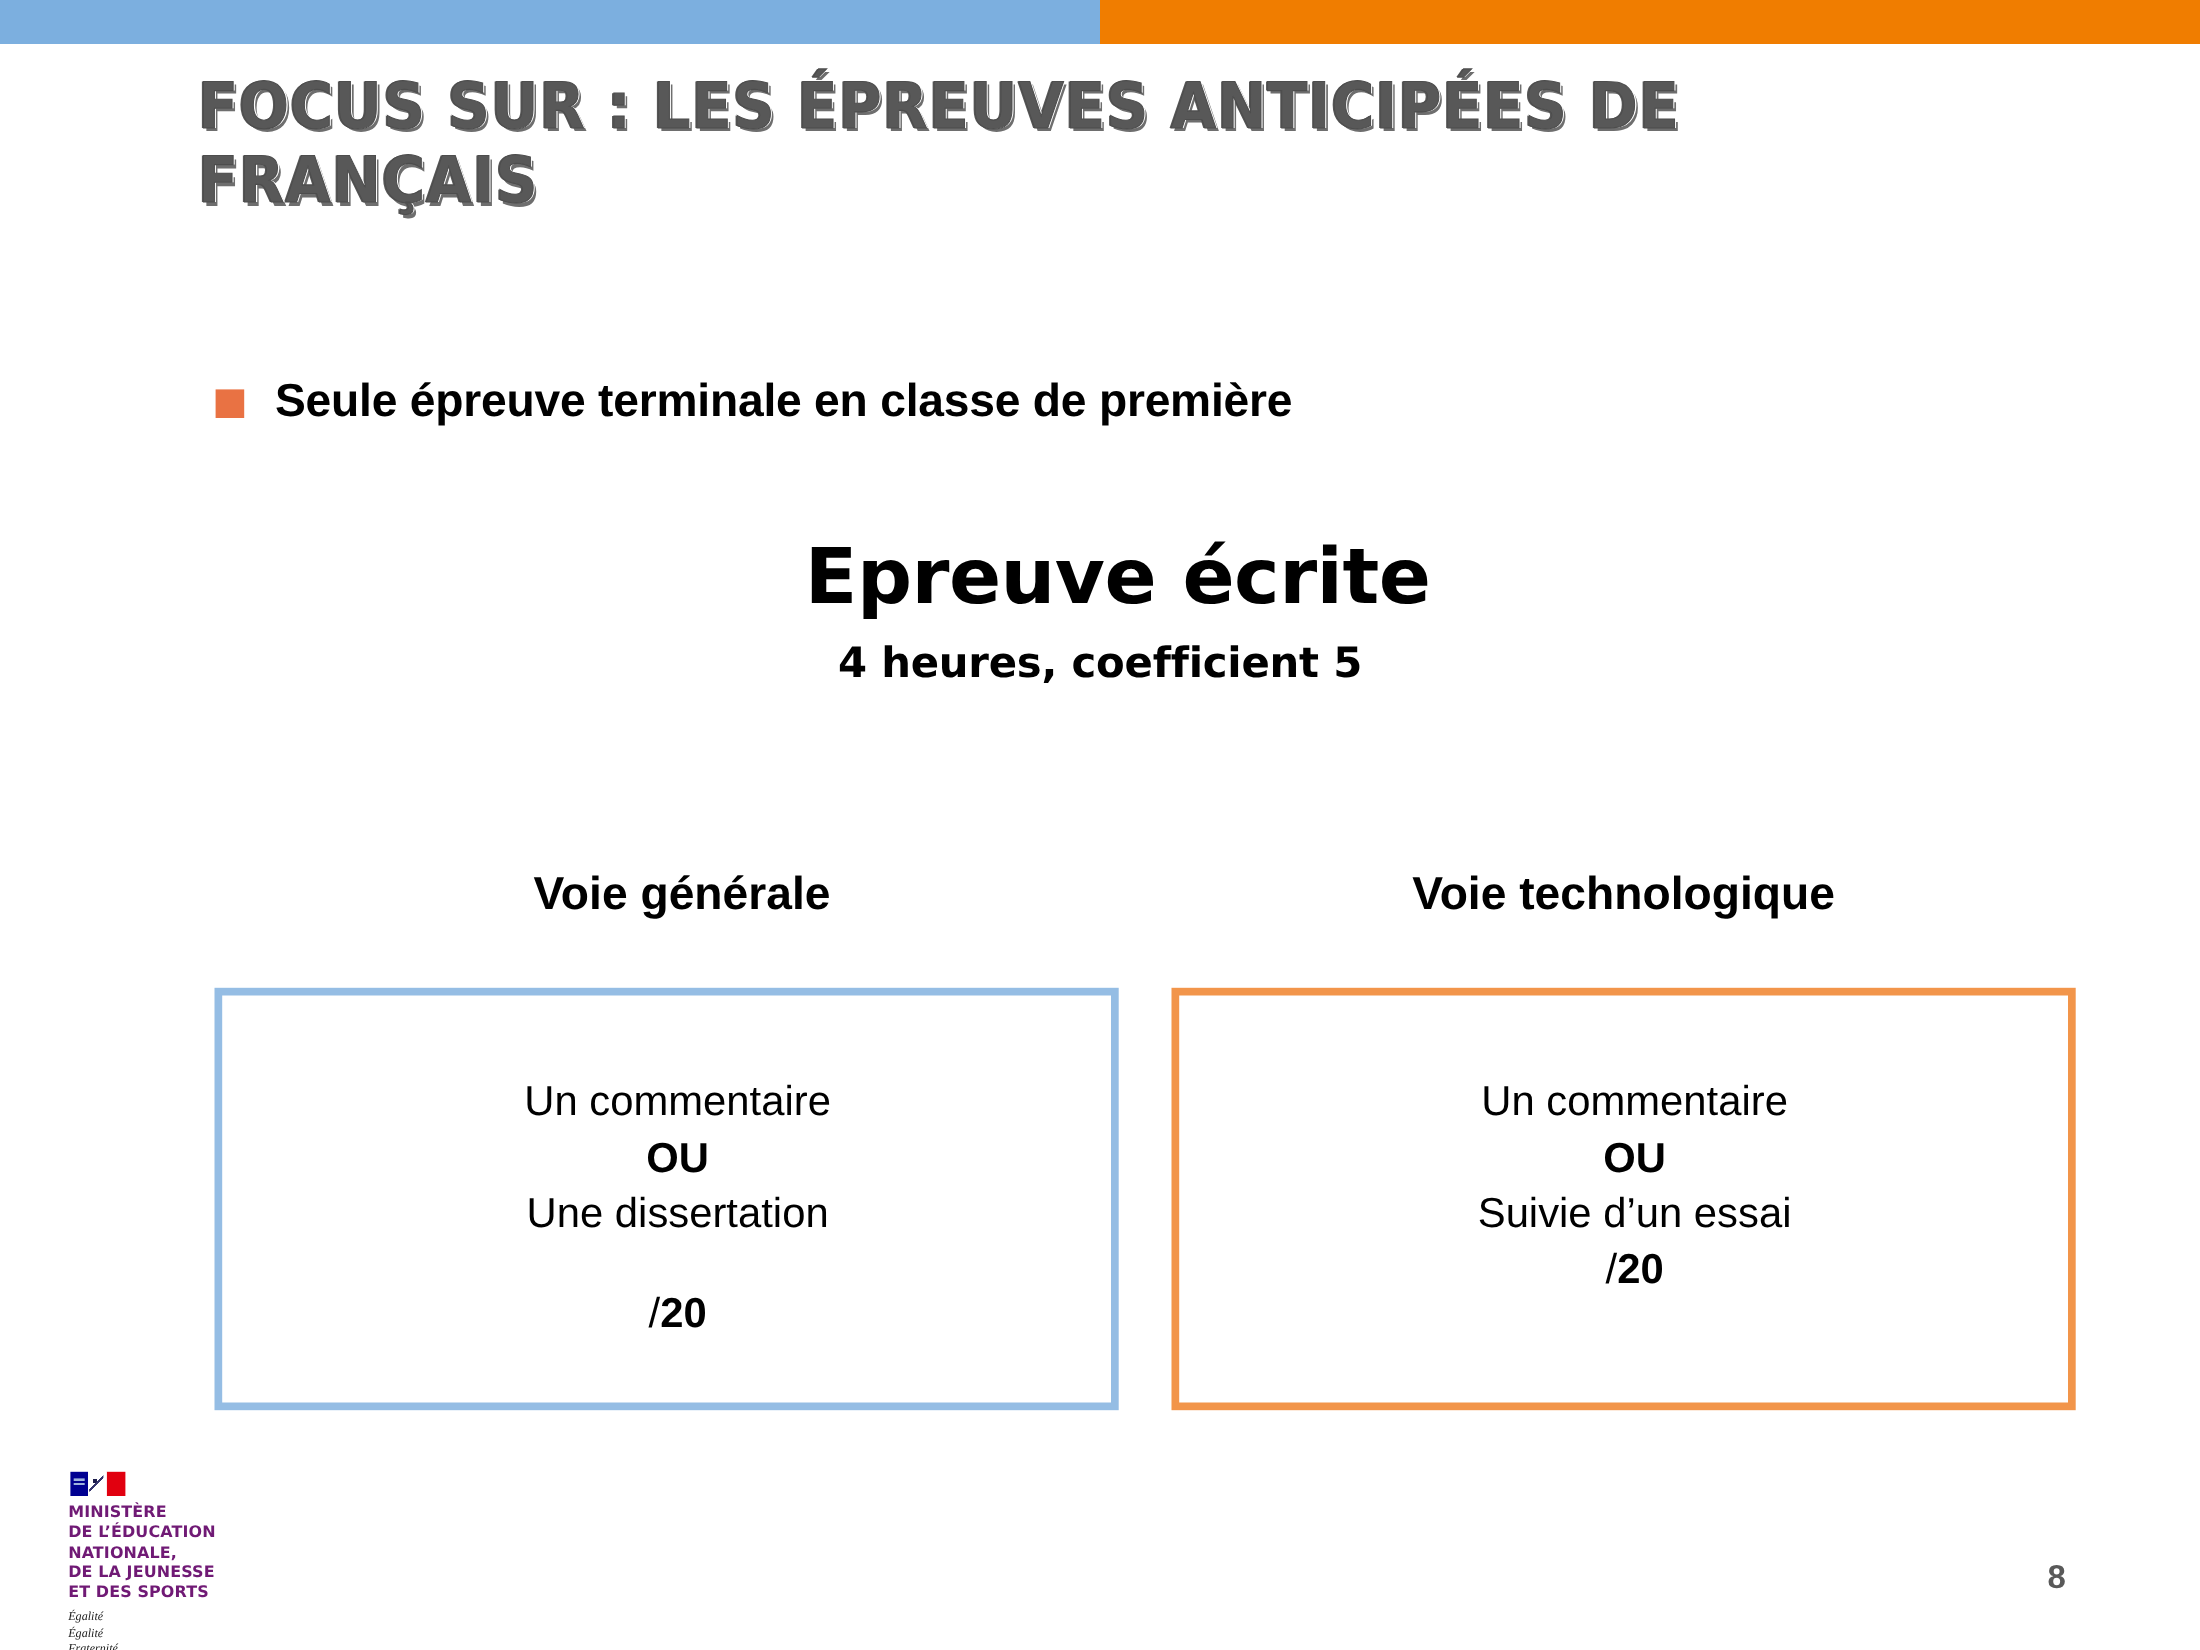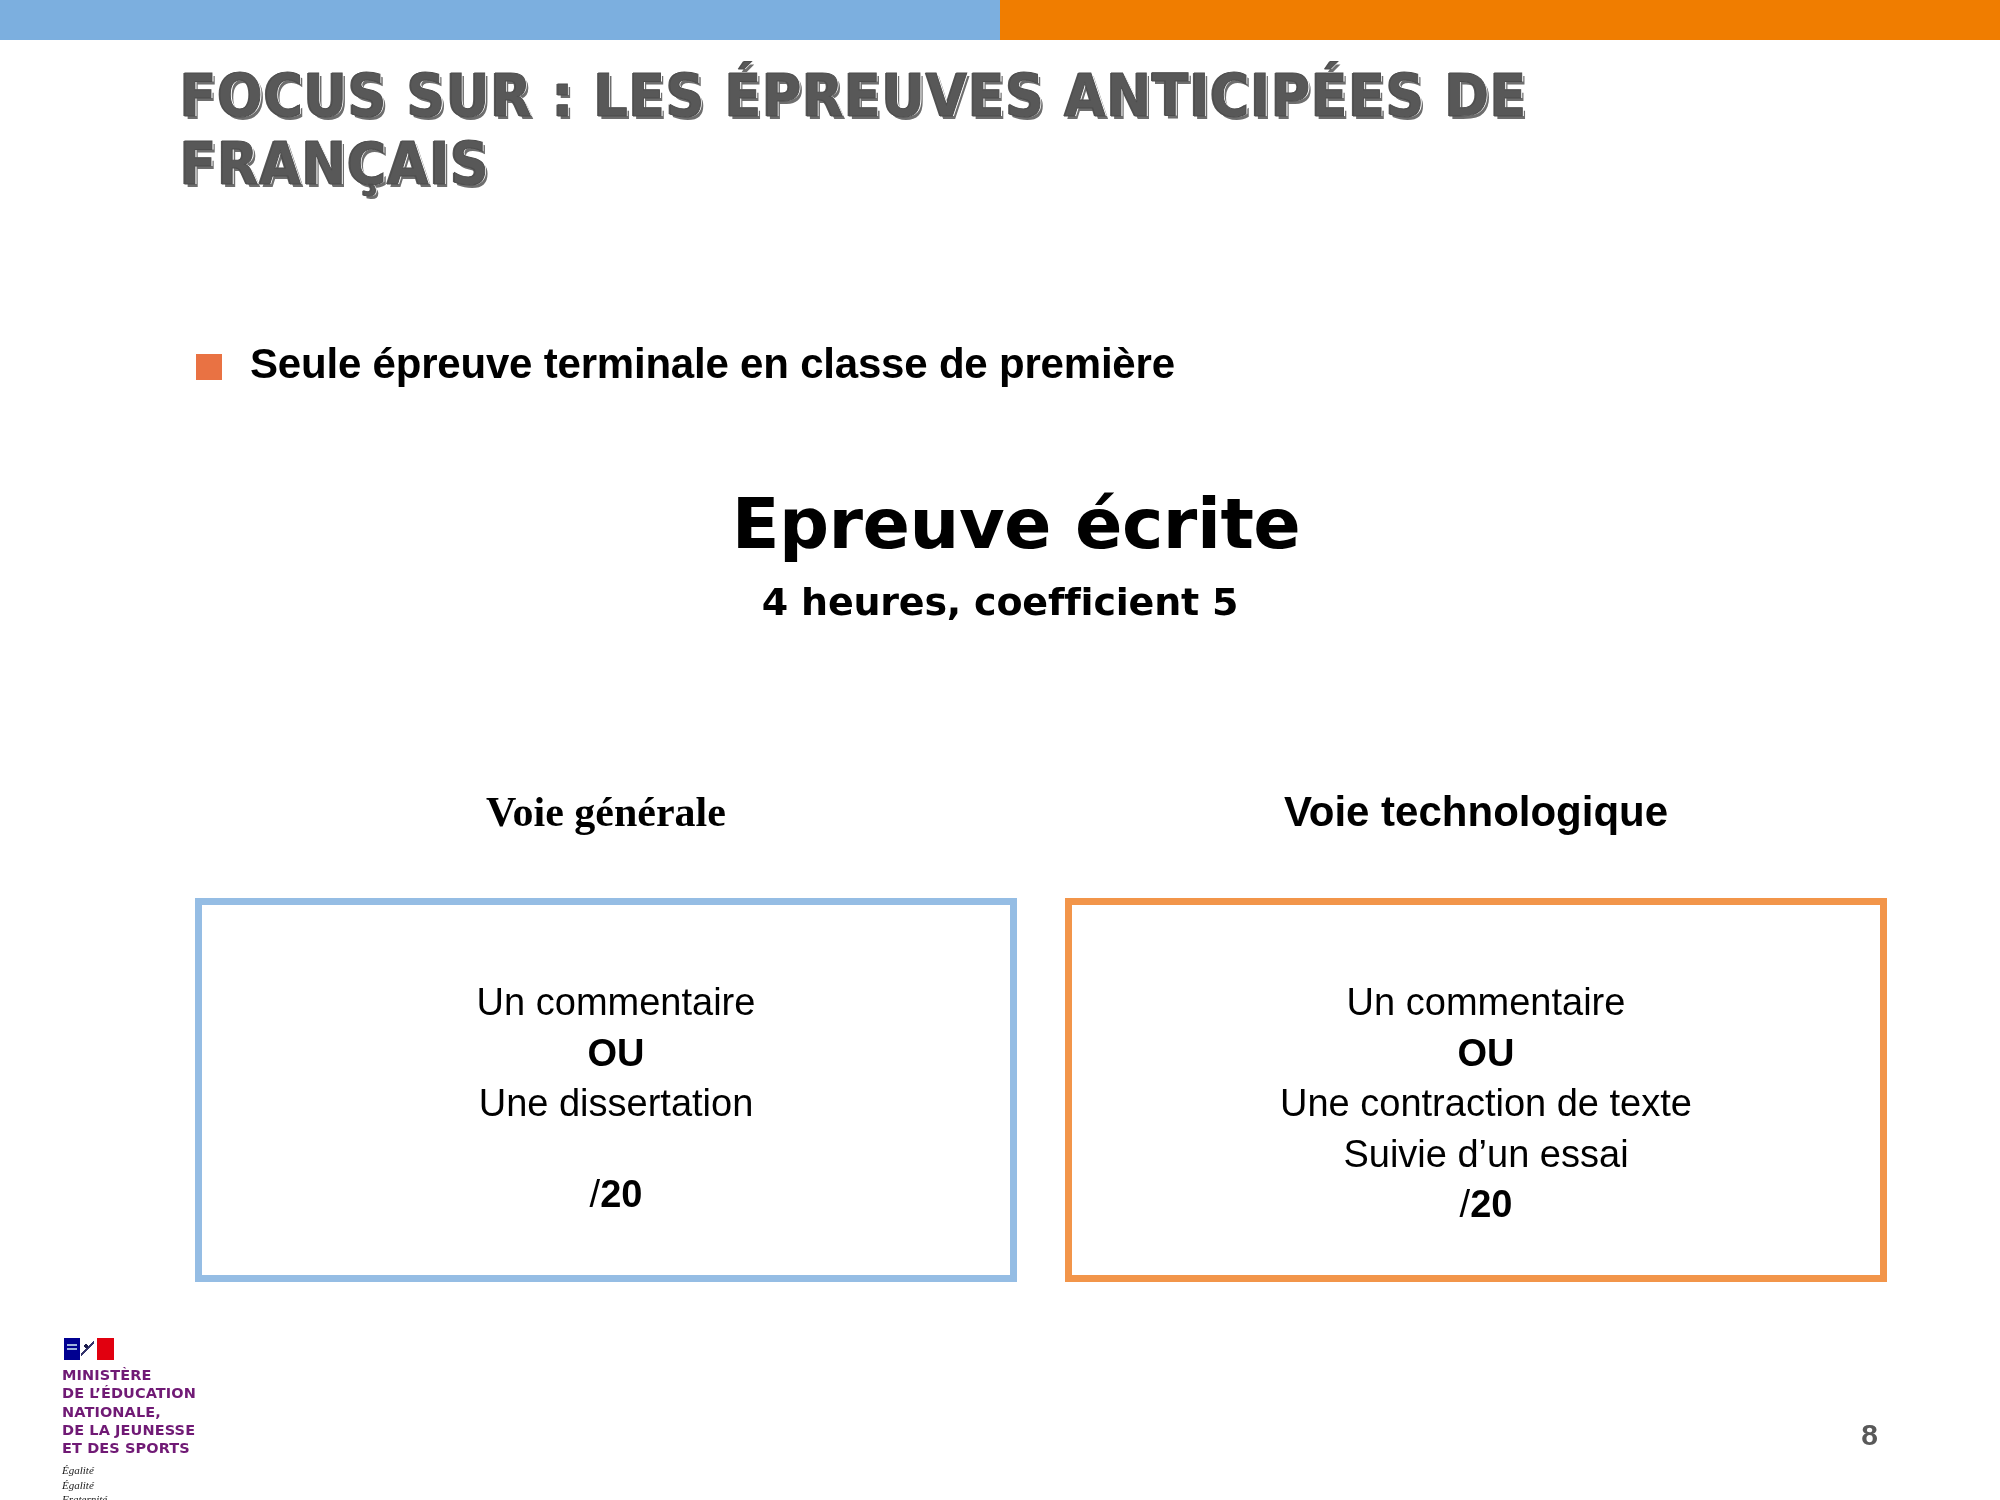--- a/index.html
+++ b/index.html
@@ -111,21 +111,21 @@
   
   #col-head-left, #col-head-right {
     position: absolute;
     top: 788px;
     font-family: "Liberation Sans", sans-serif;
     font-weight: bold;
     font-size: 42px;
     color: #000000;
     text-align: center;
   }
-  #col-head-left  { left: 195px;  width: 822px; font-family: Liberation Serif, serif; }
+  #col-head-left  { left: 209px;  width: 822px; }
   #col-head-right { left: 1065px; width: 822px; }
 
   
   .pathway-box {
     position: absolute;
     top: 898px;
     width: 822px;
     height: 384px;
     box-sizing: border-box;
     background: #ffffff;
@@ -253,21 +253,20 @@
     <span class="box-line">Une dissertation</span>
     <span class="box-spacer"></span>
     <span class="score-line"><span>/</span><span class="score-num">20</span></span>
   </div>
 </div>
 
 <div class="pathway-box" id="box-technologique">
   <div class="box-body">
     <span class="box-line">Un commentaire</span>
     <span class="box-line bold">OU</span>
-    <span class="box-line">Une contraction de texte</span>
     <span class="box-line">Suivie d’un essai</span>
     <span class="score-line"><span>/</span><span class="score-num">20</span></span>
   </div>
 </div>
 
 <div id="ministry-logo">
   <div id="flag-mark">
     <div id="flag-blue"></div>
     <div id="flag-white"></div>
     <div id="flag-red"></div>

